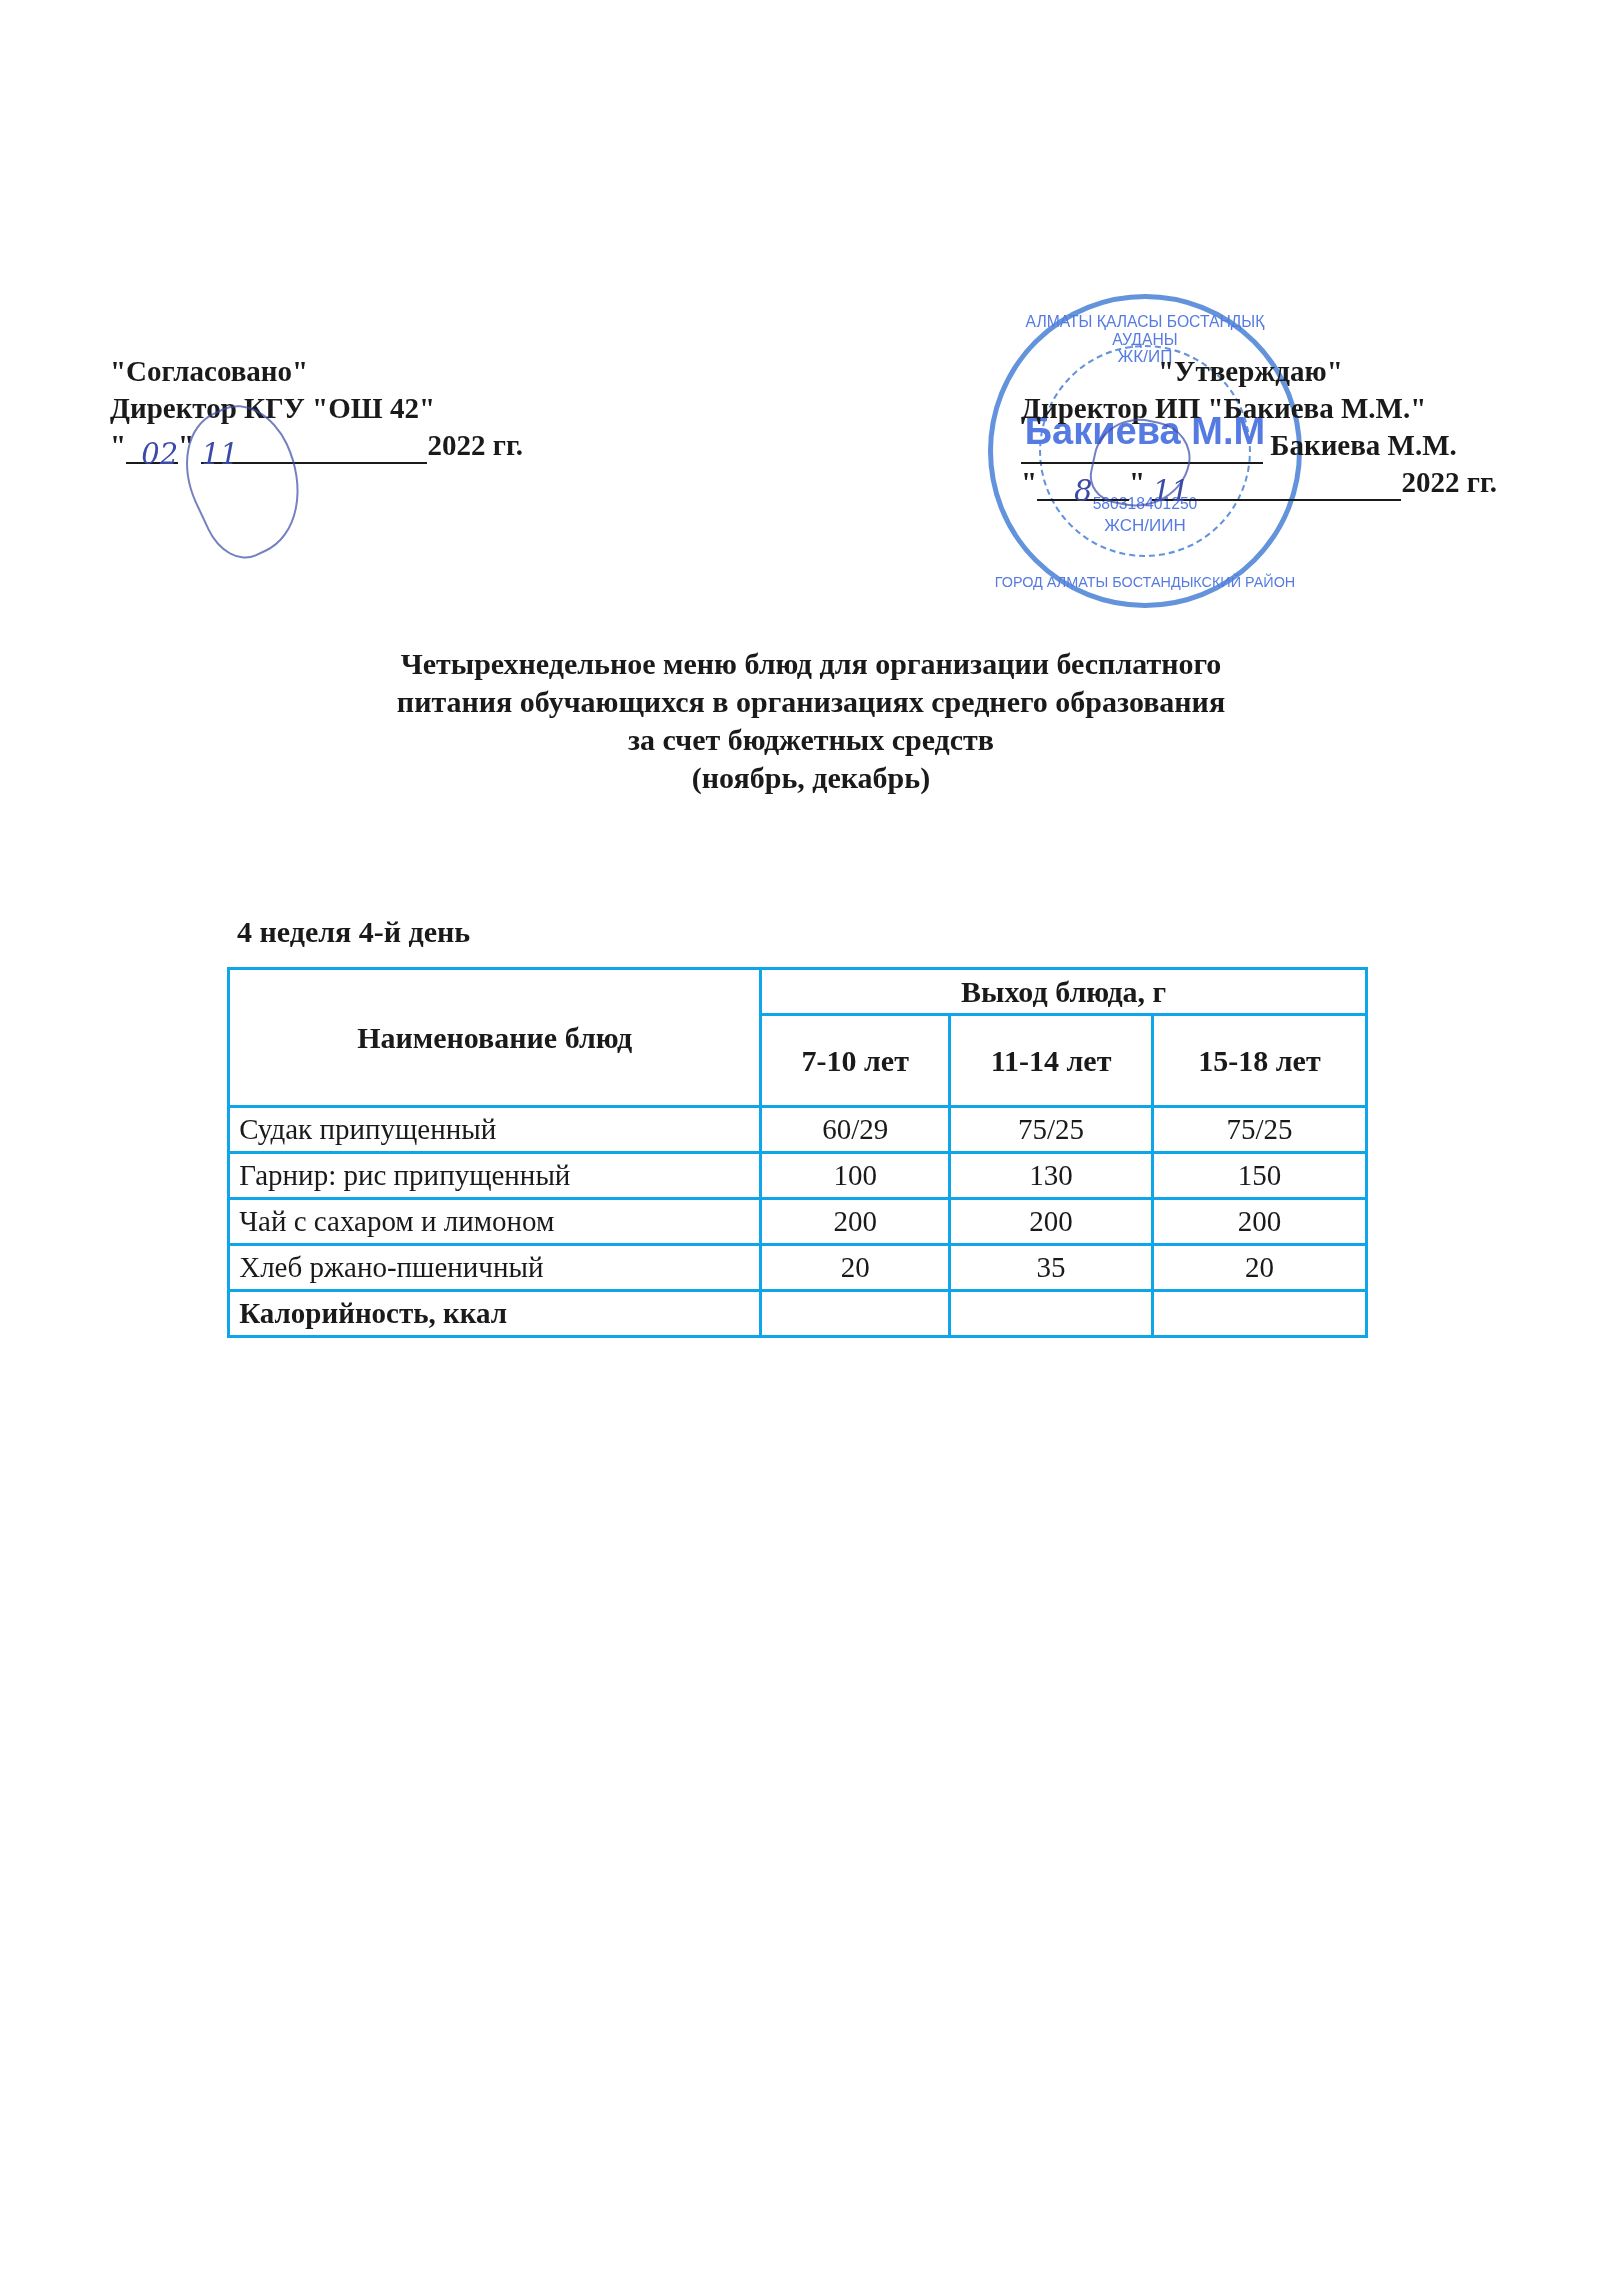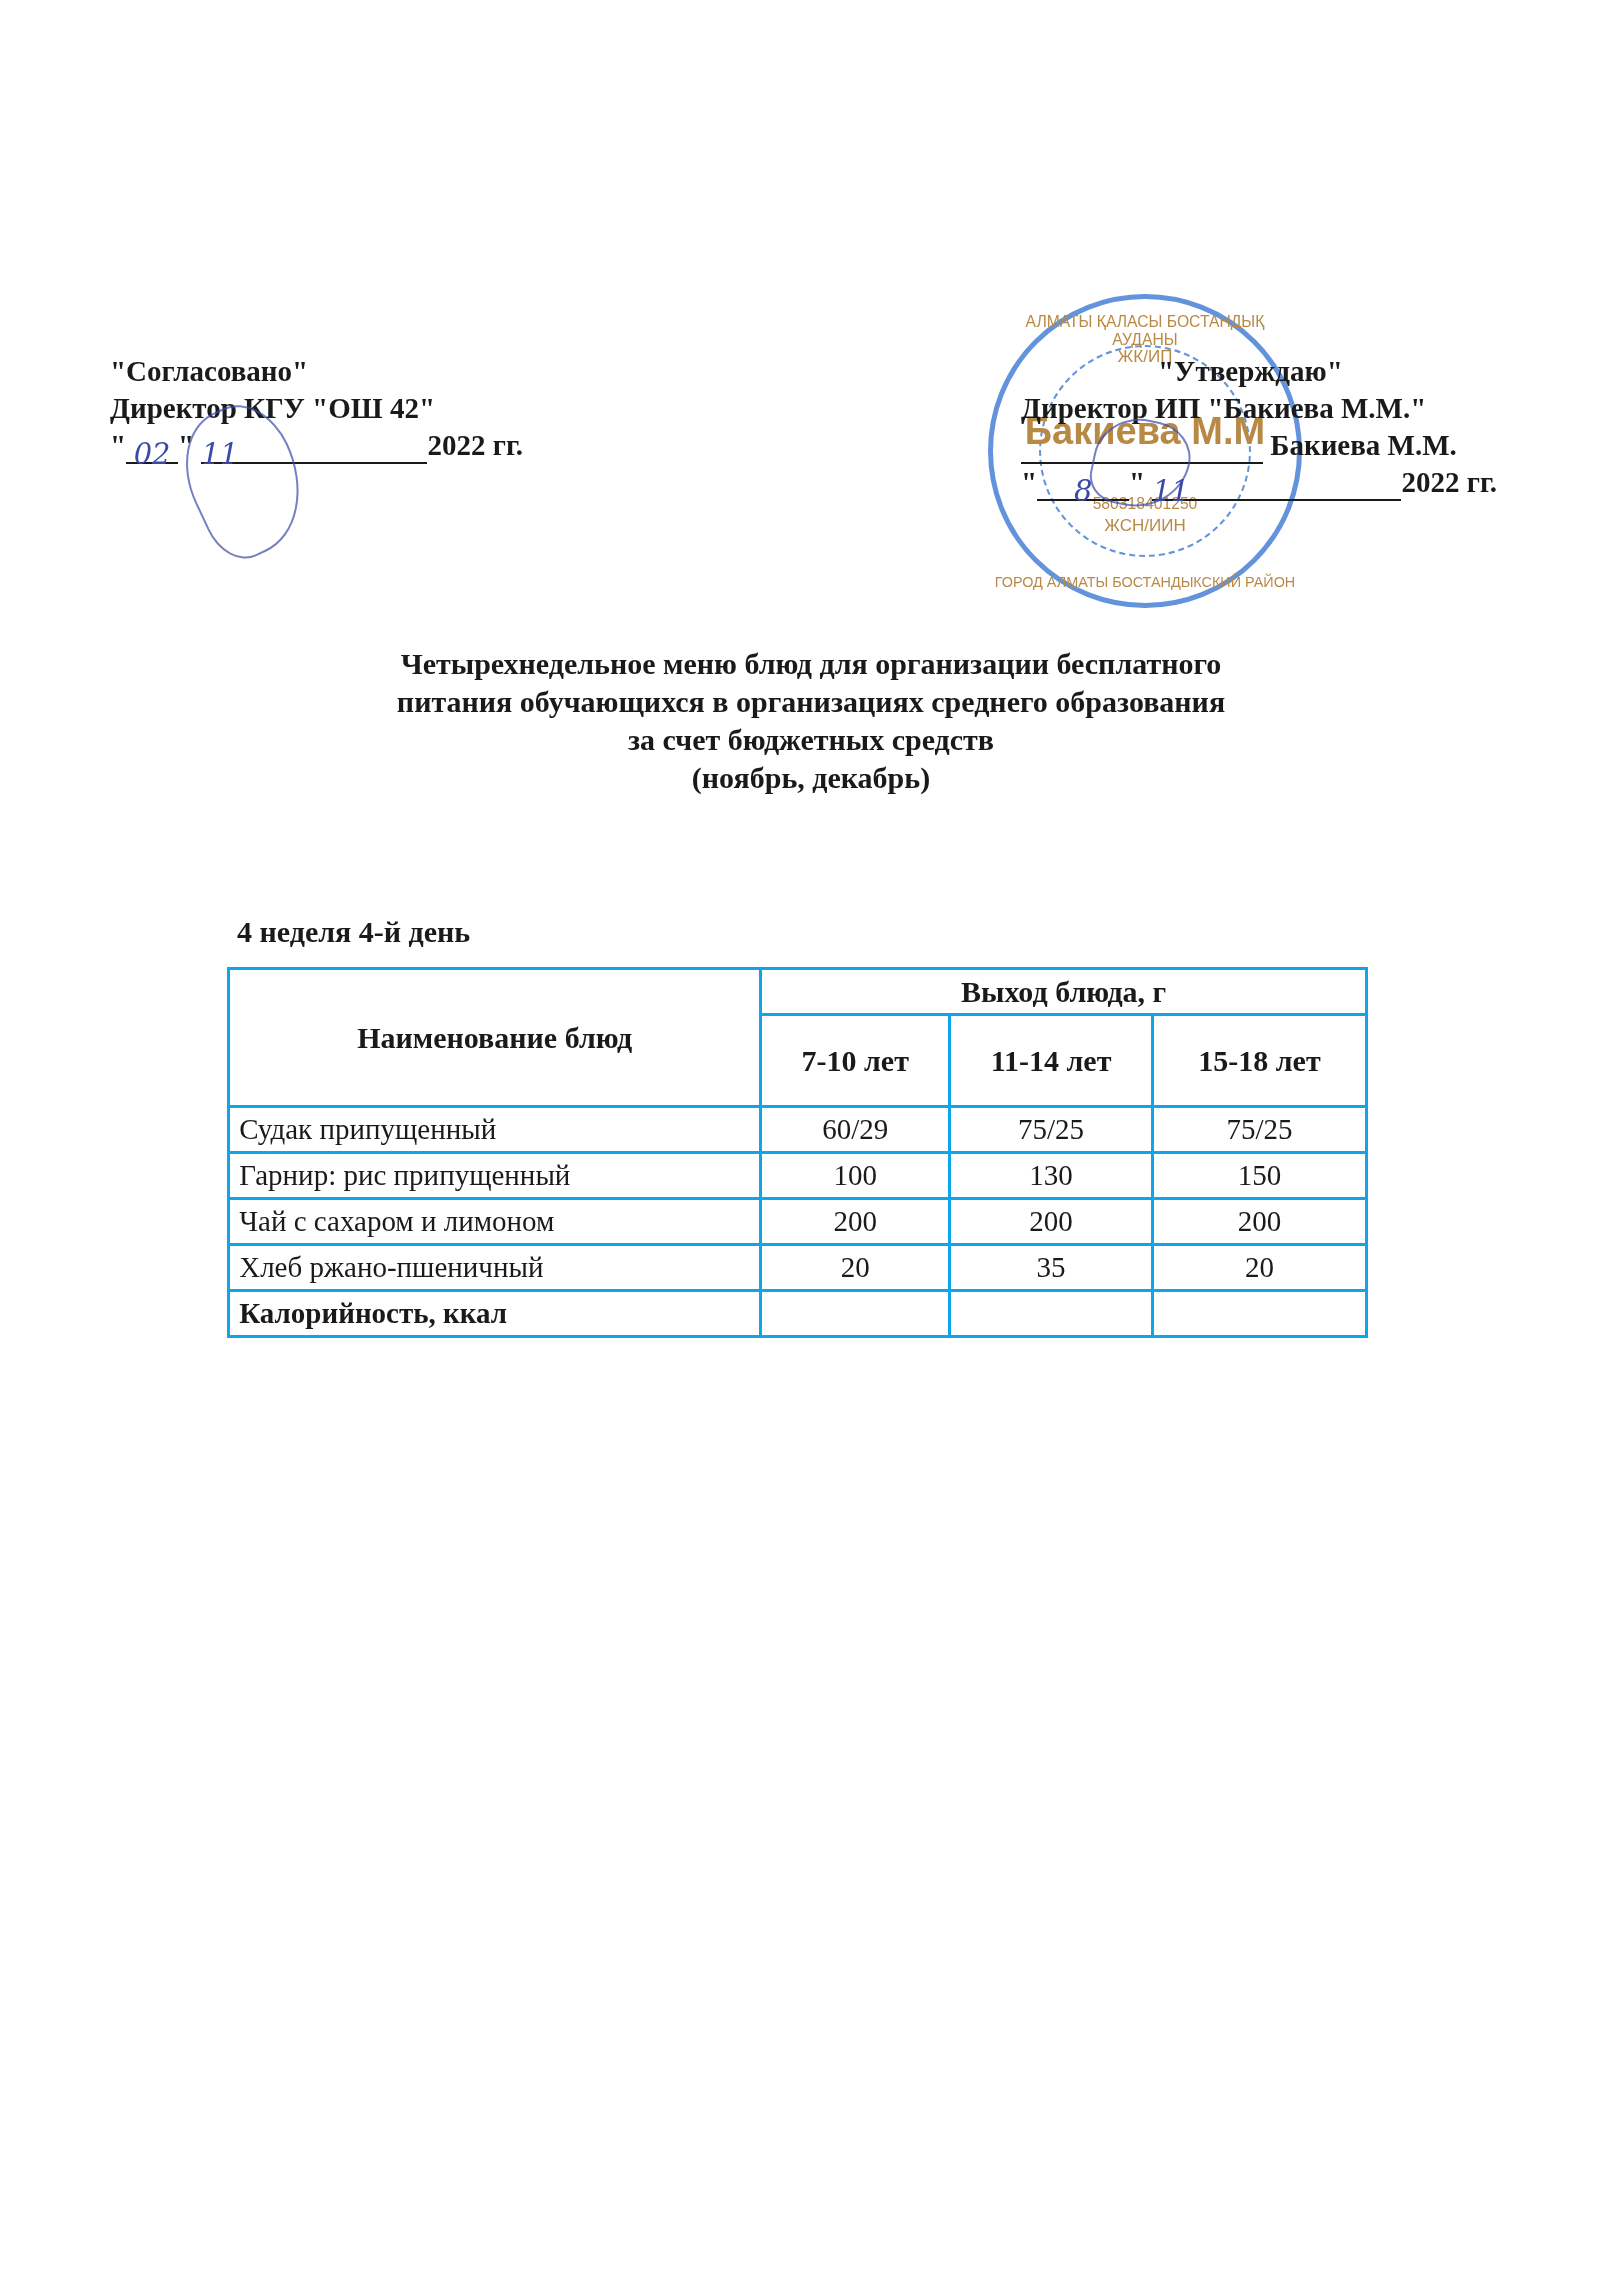--- a/index.html
+++ b/index.html
@@ -11,21 +11,21 @@
     .approve-left { left: 110px; top: 353px; width: 589px; font-size: 29px; font-weight: bold; line-height: 37px; }
     .approve-right { left: 1021px; top: 353px; width: 537px; font-size: 29px; font-weight: bold; line-height: 37px; }
     .line { display: block; white-space: nowrap; }
     .rline { display: inline-block; border-bottom: 2px solid #1a1a1a; height: 26px; vertical-align: bottom; }
 
     
     .stamp { left: 988px; top: 294px; width: 314px; height: 314px; border-radius: 50%;
              border: 5.2px solid #2f6fd0; box-sizing: border-box; opacity: 0.75; }
     .stamp-inner { position: absolute; left: 46px; top: 46px; width: 212px; height: 212px; border-radius: 50%;
                    border: 2.6px dashed #2f6fd0; box-sizing: border-box; }
-    .stamp-txt { position: absolute; width: 100%; text-align: center; color: #a16207;
+    .stamp-txt { position: absolute; width: 100%; text-align: center; color: #1d4ed8;
                  font-family: "Liberation Sans", "DejaVu Sans", sans-serif; }
     .stamp-top { top: 14.4px; font-size: 15.7px; }
     .stamp-type { top: 48px; font-size: 17px; }
     .stamp-name { top: 111px; font-size: 38px; font-weight: bold; }
     .stamp-iin { top: 196px; font-size: 15.7px; }
     .stamp-iin-label { top: 217px; font-size: 17px; }
     .stamp-bottom { top: 275px; font-size: 14.4px; }
 
     
     .sig { border: 2px solid #3b4aa8; border-radius: 50% 40% 60% 30%; opacity: 0.7; }
@@ -48,21 +48,21 @@
     td.num { text-align: center; }
     td.bold { font-weight: bold; }
     .c0 { width: 534px; } .c1 { width: 175px; } .c2 { width: 190px; } .c3 { width: 202px; }
   </style>
 </head>
 <body>
 
 <div class="abs approve-left">
   <span class="line">"Согласовано"</span>
   <span class="line">Директор КГУ "ОШ 42"</span>
-  <span class="line">"<span class="rline hand" style="width:52px;text-align:center">02</span>" <span class="rline hand" style="width:226px">11</span><span>2022 гг.</span></span>
+  <span class="line">"<span class="rline hand" style="width:52px;text-align:right">02</span>" <span class="rline hand" style="width:226px">11</span><span>2022 гг.</span></span>
 </div>
 <div class="abs sig sig-left"></div>
 
 <div class="abs stamp">
   <div class="stamp-inner"></div>
   <div class="stamp-txt stamp-top">АЛМАТЫ ҚАЛАСЫ БОСТАНДЫҚ АУДАНЫ</div>
   <div class="stamp-txt stamp-type">ЖК/ИП</div>
   <div class="stamp-txt stamp-name">Бакиева М.М</div>
   <div class="stamp-txt stamp-iin">580318401250</div>
   <div class="stamp-txt stamp-iin-label">ЖСН/ИИН</div>

